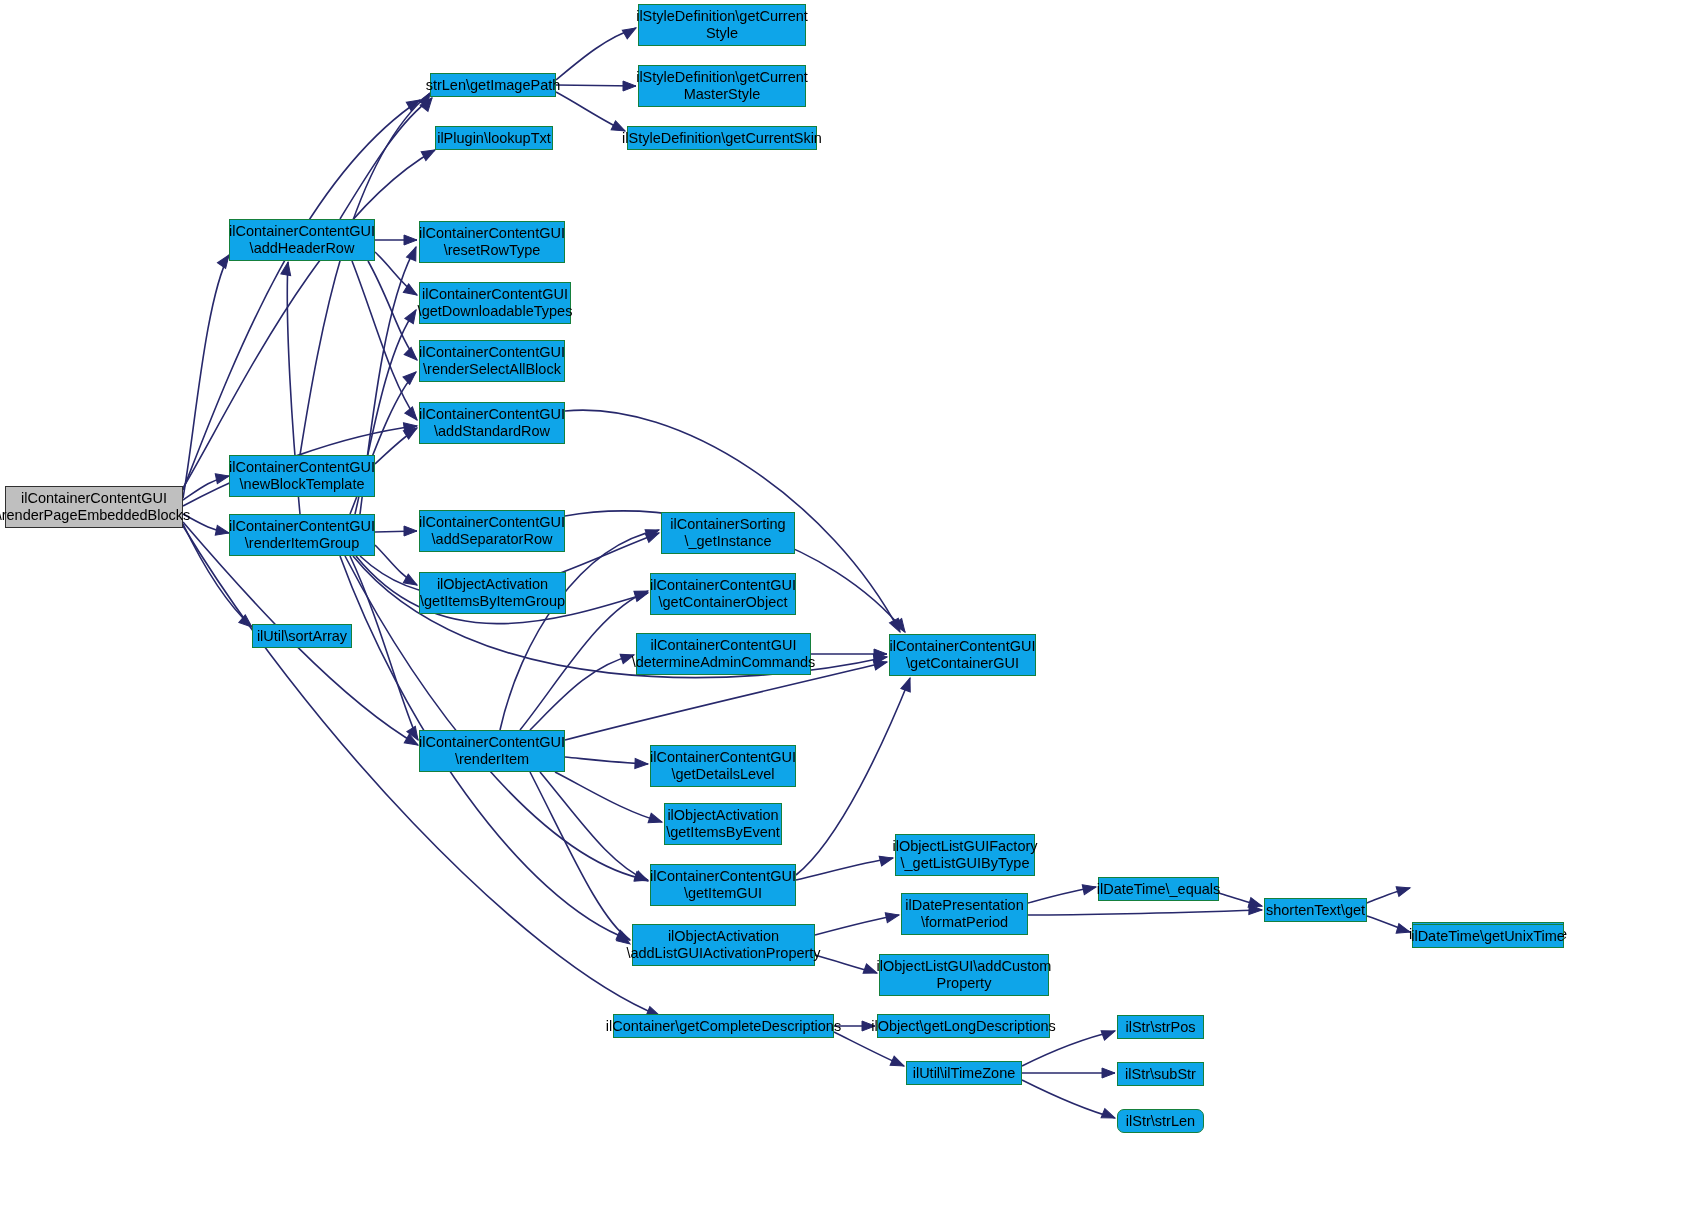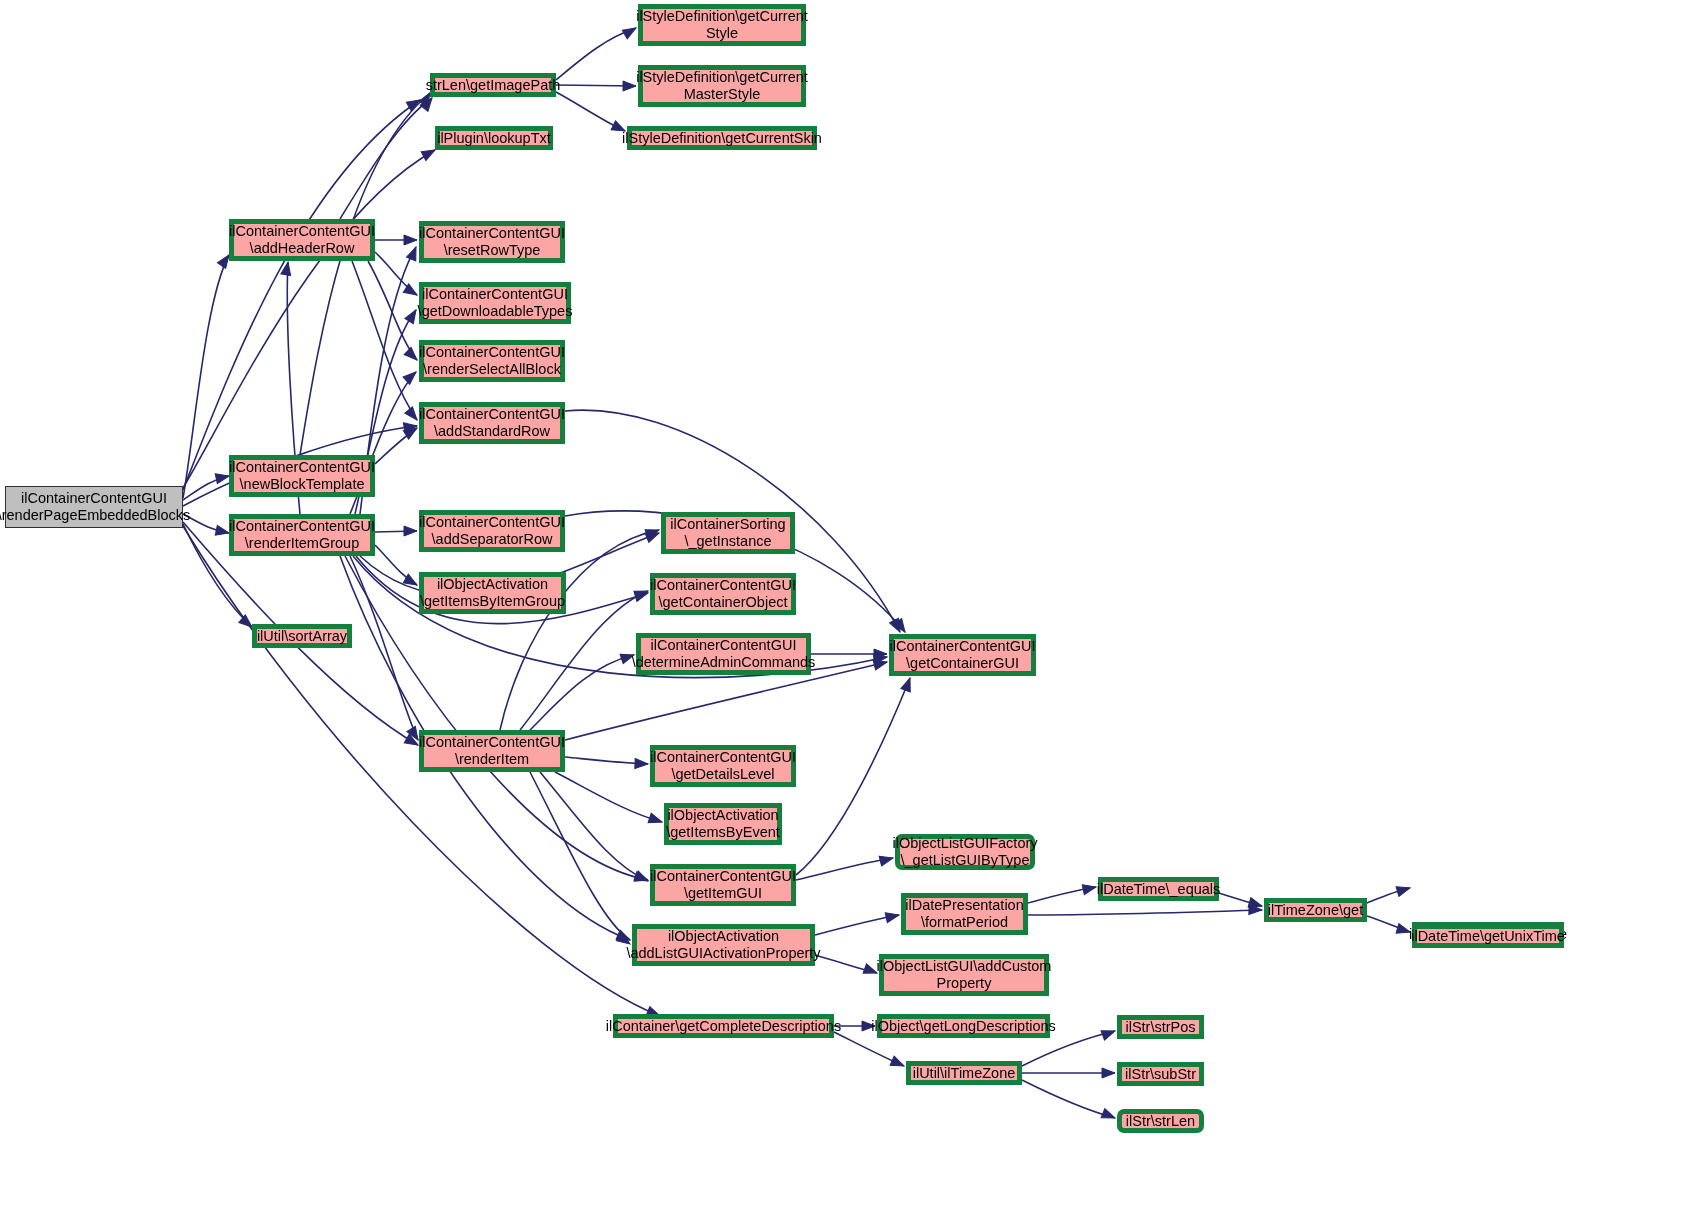--- a/index.html
+++ b/index.html
@@ -1,19 +1,19 @@
 <!DOCTYPE html>
 <html><head>
 <meta charset="utf-8">
 <style>
   html,body{margin:0;padding:0;background:#ffffff;}
   #canvas{position:relative;width:1689px;height:1227px;
           font-family:"Liberation Sans",sans-serif;background:#ffffff;overflow:hidden;}
-  .node{position:absolute;box-sizing:border-box;border:5px solid #15803d;
-        background:#fca5a5;color:#000000;display:flex;align-items:center;
+  .node{position:absolute;box-sizing:border-box;border:1px solid #15803d;
+        background:#0ea5e9;color:#000000;display:flex;align-items:center;
         justify-content:center;text-align:center;font-size:14.5px;line-height:1.15;
         padding:2px 4px;white-space:pre-line;}
   .node.root{background:#bfbfbf;border:1px solid #303030;}
   svg.edges{position:absolute;left:0;top:0;width:1689px;height:1227px;
             pointer-events:none;}
   svg.edges path{fill:none;stroke:#27286b;stroke-width:1.6;}
   svg.edges polygon{fill:#27286b;stroke:#27286b;}
 </style>
 </head>
 <body>
@@ -174,29 +174,29 @@
 \getDetailsLevel</div>
       <div class="node" style="left: 664px; top: 803px; width: 118px; height: 42px;">ilObjectActivation
 \getItemsByEvent</div>
       <div class="node" style="left: 650px; top: 864px; width: 146px; height: 42px;">ilContainerContentGUI
 \getItemGUI</div>
       <div class="node" style="left: 632px; top: 924px; width: 183px; height: 42px;">ilObjectActivation
 \addListGUIActivationProperty</div>
       <div class="node" style="left: 613px; top: 1014px; width: 221px; height: 24px;">ilContainer\getCompleteDescriptions</div>
       <div class="node" style="left: 889px; top: 634px; width: 147px; height: 42px;">ilContainerContentGUI
 \getContainerGUI</div>
-      <div class="node" style="left: 895px; top: 834px; width: 140px; height: 36px; border-radius: 7px;">ilObjectListGUIFactory
+      <div class="node" style="left: 895px; top: 834px; width: 140px; height: 42px;">ilObjectListGUIFactory
 \_getListGUIByType</div>
       <div class="node" style="left: 901px; top: 893px; width: 127px; height: 42px;">ilDatePresentation
 \formatPeriod</div>
       <div class="node" style="left: 879px; top: 954px; width: 170px; height: 42px;">ilObjectListGUI\addCustom
 Property</div>
       <div class="node" style="left: 877px; top: 1014px; width: 173px; height: 24px;">ilObject\getLongDescriptions</div>
       <div class="node" style="left: 906px; top: 1061px; width: 116px; height: 24px;">ilUtil\ilTimeZone</div>
       <div class="node" style="left: 1098px; top: 877px; width: 121px; height: 24px;">ilDateTime\_equals</div>
-      <div class="node" style="left: 1264px; top: 898px; width: 103px; height: 24px;">ilTimeZone\get</div>
+      <div class="node" style="left: 1264px; top: 898px; width: 103px; height: 24px;">shortenText\get</div>
       <div class="node" style="left: 1412px; top: 877px; width: 152px; height: 24px; margin-top: 45px;">ilTimeZone\_getInstance</div>
       <div class="node" style="left: 1412px; top: 924px; width: 152px; height: 24px;">ilDateTime\getUnixTime</div>
       <div class="node" style="left: 1117px; top: 1015px; width: 87px; height: 24px;">ilStr\strPos</div>
       <div class="node" style="left: 1117px; top: 1062px; width: 87px; height: 24px;">ilStr\subStr</div>
       <div class="node" style="left: 1117px; top: 1109px; width: 87px; height: 24px; border-radius: 7px;">ilStr\strLen</div>
     </div>
 </div>
 
 </body></html>

